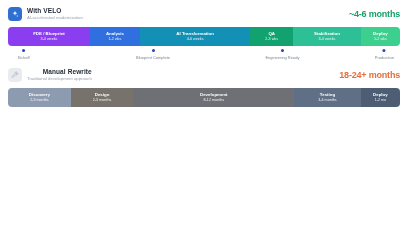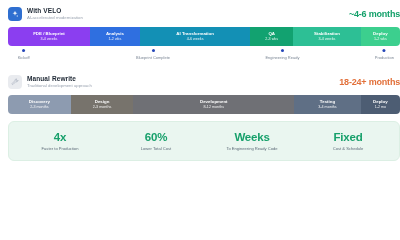--- a/index.html
+++ b/index.html
@@ -114,21 +114,21 @@
       <div class="ms" style="left: 70%;">
         <div class="ms-dot"></div>
         <div class="ms-label">Engineering Ready</div>
       </div>
       <div class="ms" style="left: 96%;">
         <div class="ms-dot"></div>
         <div class="ms-label">Production</div>
       </div>
     </div>
 
-  <div class="sec-head" style="margin-top:9px;">
+  <div class="sec-head" style="margin-top:2px;text-align:right;">
     <div class="badge manual">
       <svg width="8" height="8" viewBox="0 0 24 24" aria-hidden="true">
         <path d="M21 6.5a5 5 0 0 1-6.8 4.7L6.6 18.8a2 2 0 1 1-2.8-2.8l7.6-7.6A5 5 0 0 1 17.6 3l-3 3 1.5 2.9L19 9.4z" fill="none" stroke="#aab2bf" stroke-width="2" stroke-linejoin="round"></path>
       </svg>
     </div>
     <div class="head-text">
       <div class="head-title">Manual Rewrite</div>
       <div class="head-sub">Traditional development approach</div>
     </div>
     <div class="head-right orange">18-24+ months</div>
@@ -150,32 +150,14 @@
       <div class="seg" style="background: rgb(95, 111, 133); flex: 17 1 0px;">
         <div class="seg-label">Testing</div>
         <div class="seg-dur">3-4 months</div>
       </div>
       <div class="seg" style="background: rgb(77, 93, 115); flex: 10 1 0px;">
         <div class="seg-label">Deploy</div>
         <div class="seg-dur">1-2 mo</div>
       </div>
     </div>
 
-  <div class="stats" id="stats-panel">
-      <div class="stat">
-        <div class="stat-value">4x</div>
-        <div class="stat-label">Faster to Production</div>
-      </div>
-      <div class="stat">
-        <div class="stat-value">60%</div>
-        <div class="stat-label">Lower Total Cost</div>
-      </div>
-      <div class="stat">
-        <div class="stat-value">Weeks</div>
-        <div class="stat-label">To Engineering Ready Code</div>
-      </div>
-      <div class="stat">
-        <div class="stat-value">Fixed</div>
-        <div class="stat-label">Cost &amp; Schedule</div>
-      </div>
-    </div>
 
 </div>
 
 </body></html>

